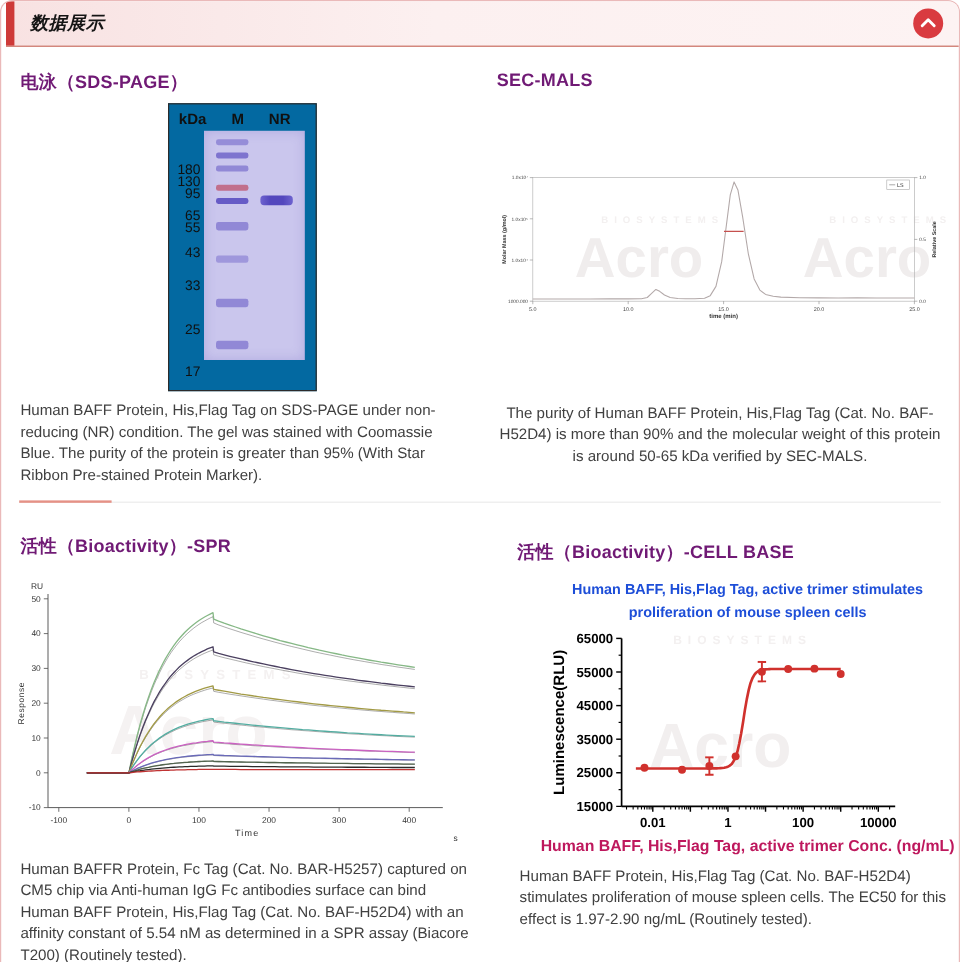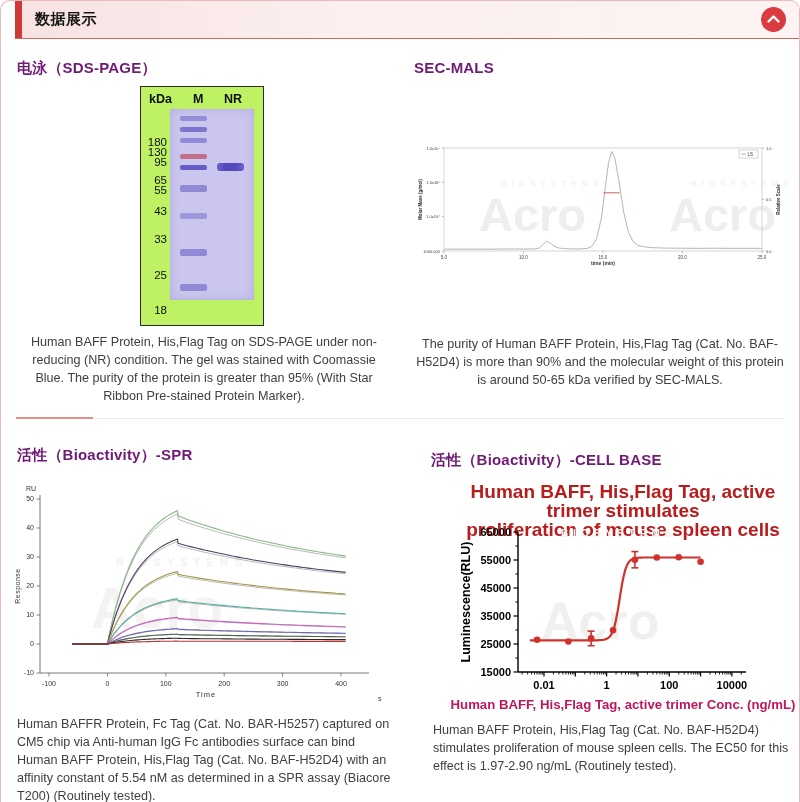--- a/index.html
+++ b/index.html
@@ -1,34 +1,34 @@
 <!DOCTYPE html>
 <html><head>
 <meta charset="utf-8">
 <style>
   html,body{margin:0;padding:0;background:#fff;}
   body{width:800px;height:802px;position:relative;font-family:"Liberation Sans",sans-serif;-webkit-font-smoothing:antialiased;}
   .panel{position:absolute;inset:0;background:#fff;border:1px solid #eab9b9;border-bottom:none;border-radius:10px 10px 0 0;overflow:hidden;}
-  .header{position:absolute;top:0;left:14px;right:0;height:37px;background:linear-gradient(90deg,#f8e2e2 0%,#fcf0f0 45%,#fdf3f3 100%);border-bottom:1px solid #c96a5e;}
+  .header{position:absolute;top:0;left:4px;right:0;height:37px;background:linear-gradient(90deg,#f8e2e2 0%,#fcf0f0 45%,#fdf3f3 100%);border-bottom:1px solid #c96a5e;font-style:italic;}
   .accent{position:absolute;left:0;top:0;width:7px;height:37px;background:#ce3a38;}
   .header-title{position:absolute;left:20px;top:9px;font-size:15px;font-weight:bold;color:#151515;letter-spacing:.5px;}
   .collapse-btn{position:absolute;right:13px;top:6px;width:25px;height:25px;border-radius:50%;background:#d93b40;border:none;padding:0;cursor:pointer;}
   .sec-title{position:absolute;font-size:15px;font-weight:bold;color:#701a75;letter-spacing:.2px;}
   .caption{position:absolute;font-size:12.6px;color:#404040;line-height:18px;}
   .divider{position:absolute;left:15px;right:15px;top:417px;height:1px;background:#ebebeb;}
   .divider-accent{position:absolute;left:0;top:-1px;width:77px;height:2px;background:#e59186;}
   
-  .gel-figure{position:absolute;left:139px;top:85px;width:122px;height:238px;background:#bef264;border:1px solid #2b2b2b;}
+  .gel-figure{position:absolute;left:139px;top:85px;width:122px;height:238px;background:#0369a1;border:1px solid #2b2b2b;}
   .gel-col-header{position:absolute;top:5px;font-size:12.5px;font-weight:bold;color:#101010;}
   .gel-rect{position:absolute;left:29px;top:22px;width:84px;height:191px;background:#cac6ed;box-shadow:inset 0 0 10px rgba(110,100,190,.28);}
   .gel-label{position:absolute;left:0;width:26px;text-align:right;font-size:11.5px;color:#101010;margin-top:24px;}
   .gel-band{position:absolute;left:39px;width:27px;border-radius:2px;filter:blur(.5px);}
   .gel-sample-band{position:absolute;left:76px;width:27px;height:8px;border-radius:3px;filter:blur(.5px);}
   svg.chart{position:absolute;overflow:visible;}
-  .cell-head{position:absolute;left:448px;top:481px;width:348px;text-align:center;font-size:19px;font-weight:bold;color:#b91c1c;line-height:19px;}
+  .cell-head{position:absolute;left:448px;top:481px;width:348px;text-align:center;font-size:12px;font-weight:bold;color:#1d4ed8;line-height:19px;}
   .cell-xlabel{position:absolute;left:448px;top:696px;width:348px;text-align:center;font-size:13.2px;font-weight:bold;color:#be185d;}
 </style>
 </head>
 <body>
 
 <div class="panel">
 
   <div class="header">
     <div class="accent"></div>
     <div class="header-title">数据展示</div>
@@ -55,26 +55,26 @@
       <div class="gel-label" style="top: 62.941px;">65</div>
       <div class="gel-band" style="top: 67.441px; height: 5px; background: rgb(192, 90, 116); opacity: 0.8;"></div>
       <div class="gel-label" style="top: 73.064px;">55</div>
       <div class="gel-band" style="top: 77.564px; height: 5px; background: rgb(92, 80, 194); opacity: 0.9;"></div>
       <div class="gel-label" style="top: 94.074px;">43</div>
       <div class="gel-band" style="top: 97.574px; height: 7px; background: rgb(108, 96, 200); opacity: 0.6;"></div>
       <div class="gel-label" style="top: 121.96px;">33</div>
       <div class="gel-band" style="top: 125.96px; height: 6px; background: rgb(108, 96, 200); opacity: 0.45;"></div>
       <div class="gel-label" style="top: 158.059px;">25</div>
       <div class="gel-band" style="top: 161.559px; height: 7px; background: rgb(108, 96, 200); opacity: 0.6;"></div>
-      <div class="gel-label" style="top: 193.012px;">18</div>
+      <div class="gel-label" style="top: 193.012px;">17</div>
       <div class="gel-band" style="top: 196.512px; height: 7px; background: rgb(108, 96, 200); opacity: 0.6;"></div>
       <div class="gel-sample-band" style="top: 75.682px; background: linear-gradient(90deg, rgb(110, 99, 207), rgb(83, 71, 189) 30%, rgb(83, 71, 189) 70%, rgb(110, 99, 207));"></div>
     </div>
 
-  <div class="caption" style="left:16px;top:332px;width:374px;text-align:center;">Human BAFF Protein, His,Flag Tag on SDS-PAGE under non-reducing (NR) condition. The gel was stained with Coomassie Blue. The purity of the protein is greater than 95% (With Star Ribbon Pre-stained Protein Marker).</div>
+  <div class="caption" style="left:16px;top:332px;width:374px;">Human BAFF Protein, His,Flag Tag on SDS-PAGE under non-reducing (NR) condition. The gel was stained with Coomassie Blue. The purity of the protein is greater than 95% (With Star Ribbon Pre-stained Protein Marker).</div>
 
   <div class="sec-title" style="left:413px;top:58px;">SEC-MALS</div>
   <svg class="chart" id="chart-sec" style="left:415px;top:128px;" width="378" height="140" viewBox="0 0 378 140">
       <text x="85" y="57" font-size="8" letter-spacing="5" font-weight="bold" fill="#f3f0f0">BIOSYSTEMS</text>
       <text x="63" y="102" font-size="47" font-weight="bold" fill="#f0eded">Acro</text>
       <text x="275" y="57" font-size="8" letter-spacing="5" font-weight="bold" fill="#f3f0f0">BIOSYSTEMS</text>
       <text x="253" y="102" font-size="47" font-weight="bold" fill="#f0eded">Acro</text>
       <rect x="28" y="19" width="318" height="103" fill="none" stroke="#b8b8b8" stroke-width="0.6"></rect>
       <line x1="28" x2="28" y1="122" y2="124.5" stroke="#888" stroke-width="0.5"></line>
       <text x="28" y="130" font-size="4.5" fill="#444" text-anchor="middle">5.0</text>

